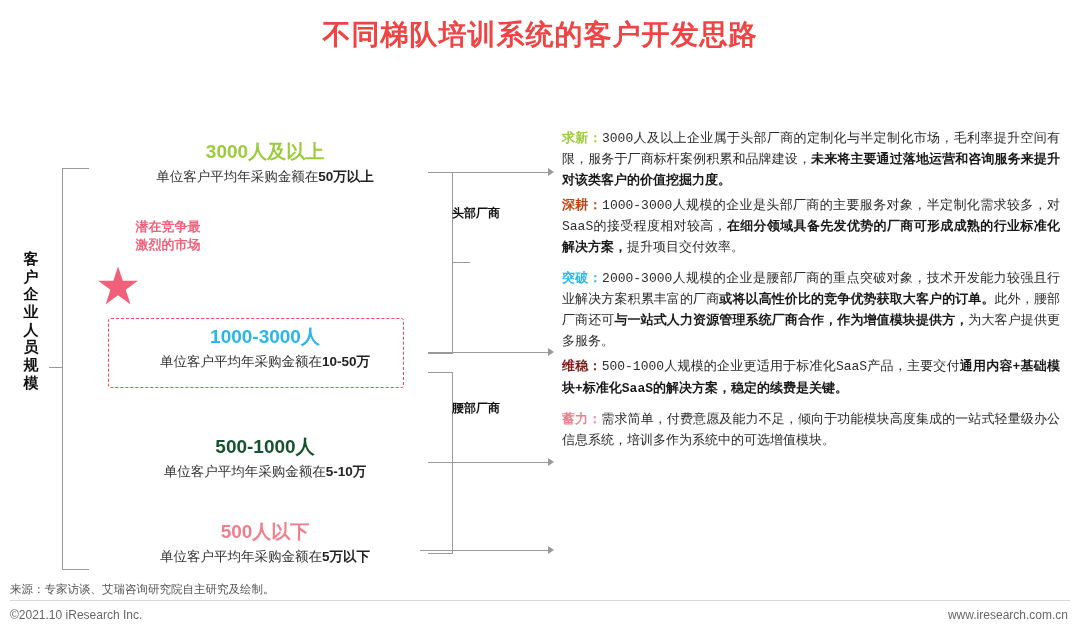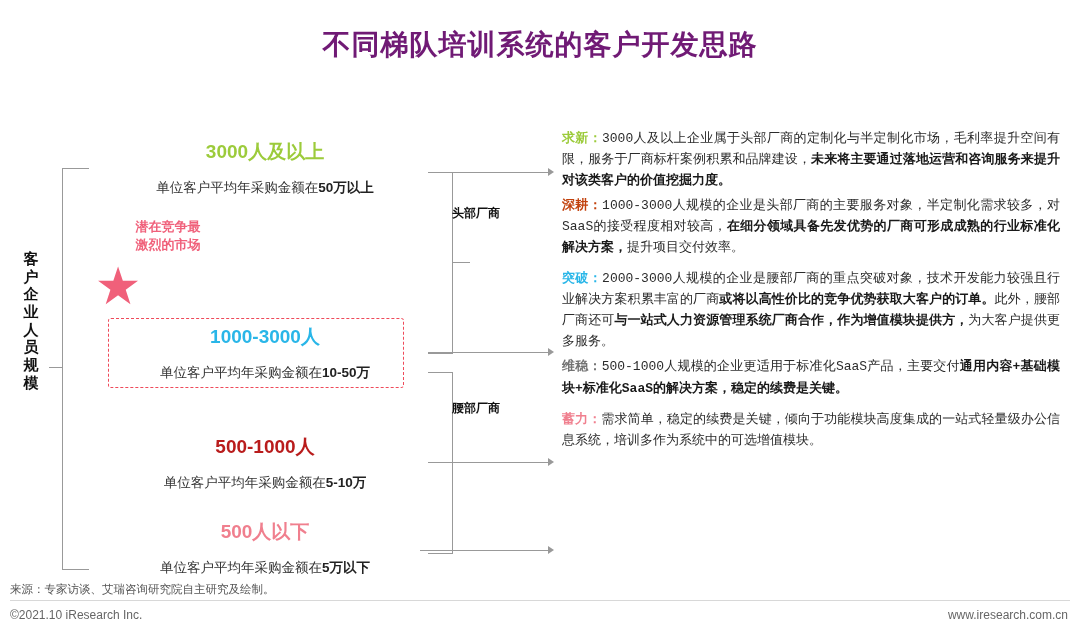--- a/index.html
+++ b/index.html
@@ -12,23 +12,23 @@
     background: #ffffff;
     font-family: "Liberation Sans", "DejaVu Sans", sans-serif;
     color: #333;
     position: relative;
     overflow: hidden;
   }
   #page-title {
     text-align: center;
     font-size: 28px;
     font-weight: bold;
-    color: #701a75;
+    color: #ef4444;
     letter-spacing: 1px;
-    padding-top: 26px;
+    padding-top: 16px;
     padding-bottom: 4px;
   }
 
   
   .diagram {
     position: absolute;
     left: 0;
     top: 110px;
     width: 1080px;
     height: 470px;
@@ -76,33 +76,33 @@
     text-align: center;
   }
   .tier .t-title {
     font-size: 19px;
     font-weight: bold;
     line-height: 1.3;
   }
   .tier .t-sub {
     font-size: 13.5px;
     color: #333;
-    margin-top: 14px;
+    margin-top: 3px;
     line-height: 1.4;
   }
   .tier .t-sub b { font-weight: bold; color:#222; }
 
   #tier-a { top: 30px; }
   #tier-b { top: 215px; }
   #tier-c { top: 325px; }
   #tier-d { top: 410px; }
 
   .c-green { color: #9ccb3b; }
   .c-blue  { color: #29b6e8; }
-  .c-yellow{ color: #b91c1c; }
+  .c-yellow{ color: #14532d; }
   .c-pink  { color: #f07f8e; }
 
   
   .dashed-box {
     position: absolute;
     left: 108px;
     top: 208px;
     width: 294px;
     height: 68px;
     border: 1.6px dashed #ef4a5a;
@@ -186,21 +186,21 @@
     line-height: 1.62;
     color: #2b2b2b;
     font-family: Liberation Mono, monospace;
   }
   .para { margin-bottom: 4px; text-align: justify; }
   .para .tag { font-weight: bold; }
   .para b { font-weight: bold; color: #1a1a1a; }
   .tag-green { color: #9ccb3b; }
   .tag-cyan  { color: #c2410c; }
   .tag-blue  { color: #29b6e8; }
-  .tag-yellow{ color: #737373; }
+  .tag-yellow{ color: #7f1d1d; }
   .tag-pink  { color: #f07f8e; }
 
   
   .source-note {
     position: absolute;
     left: 10px;
     top: 582px;
     font-size: 11.5px;
     color: #555;
   }
@@ -289,21 +289,21 @@
     <div class="para">
       <span class="tag tag-cyan">深耕：</span><span>1000-3000人规模的企业是头部厂商的主要服务对象，半定制化需求较多，对SaaS的接受程度相对较高，</span><b>在细分领域具备先发优势的厂商可形成成熟的行业标准化解决方案，</b><span>提升项目交付效率。</span>
     </div>
     <div class="para" style="margin-top:10px;">
       <span class="tag tag-blue">突破：</span><span>2000-3000人规模的企业是腰部厂商的重点突破对象，技术开发能力较强且行业解决方案积累丰富的厂商</span><b>或将以高性价比的竞争优势获取大客户的订单。</b><span>此外，腰部厂商还可</span><b>与一站式人力资源管理系统厂商合作，作为增值模块提供方，</b><span>为大客户提供更多服务。</span>
     </div>
     <div class="para">
       <span class="tag tag-yellow">维稳：</span><span>500-1000人规模的企业更适用于标准化SaaS产品，主要交付</span><b>通用内容+基础模块+标准化SaaS的解决方案，稳定的续费是关键。</b>
     </div>
     <div class="para" style="margin-top:10px;">
-      <span class="tag tag-pink">蓄力：</span><span>需求简单，稳定的续费是关键，倾向于功能模块高度集成的一站式轻量级办公信息系统，培训多作为系统中的可选增值模块。</span>
+      <span class="tag tag-pink">蓄力：</span><span>需求简单，付费意愿及能力不足，倾向于功能模块高度集成的一站式轻量级办公信息系统，培训多作为系统中的可选增值模块。</span>
     </div>
   </div>
 </div>
 
 <div class="source-note">来源：专家访谈、艾瑞咨询研究院自主研究及绘制。</div>
 <div class="footer-rule"></div>
 <div class="footer-left">©2021.10 iResearch Inc.</div>
 <div class="footer-right">www.iresearch.com.cn</div>
 
 </body></html>

